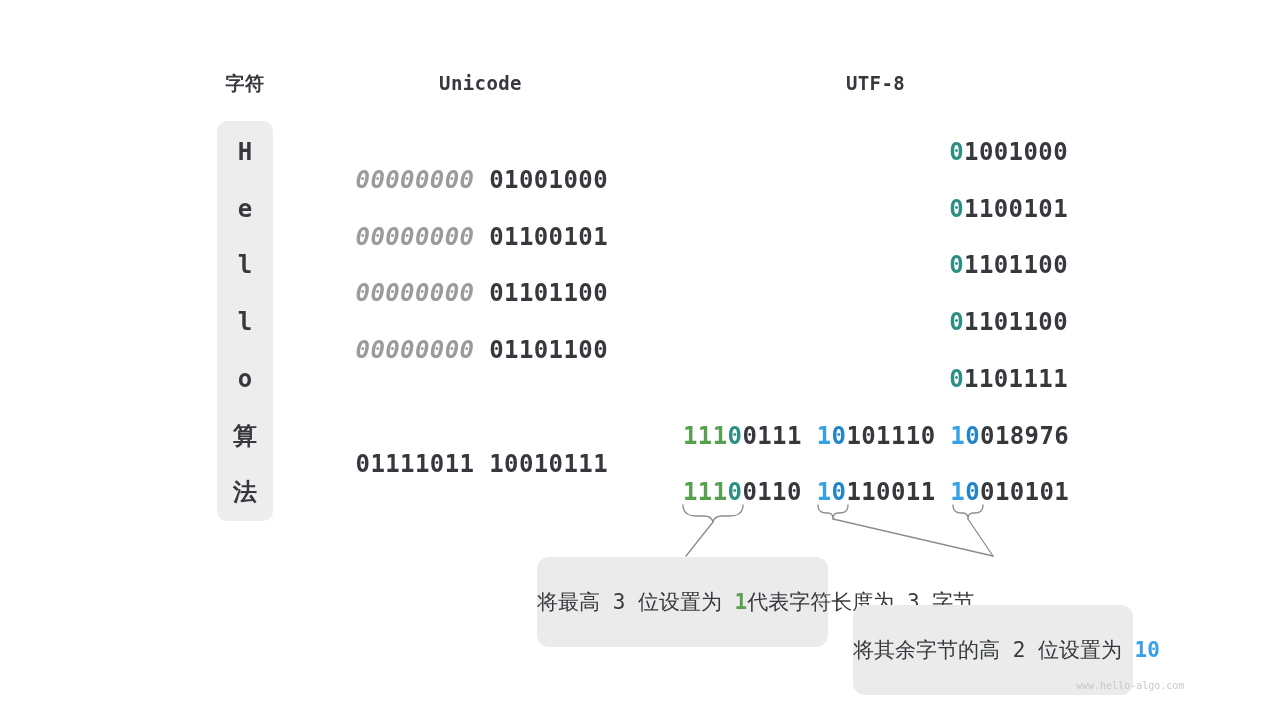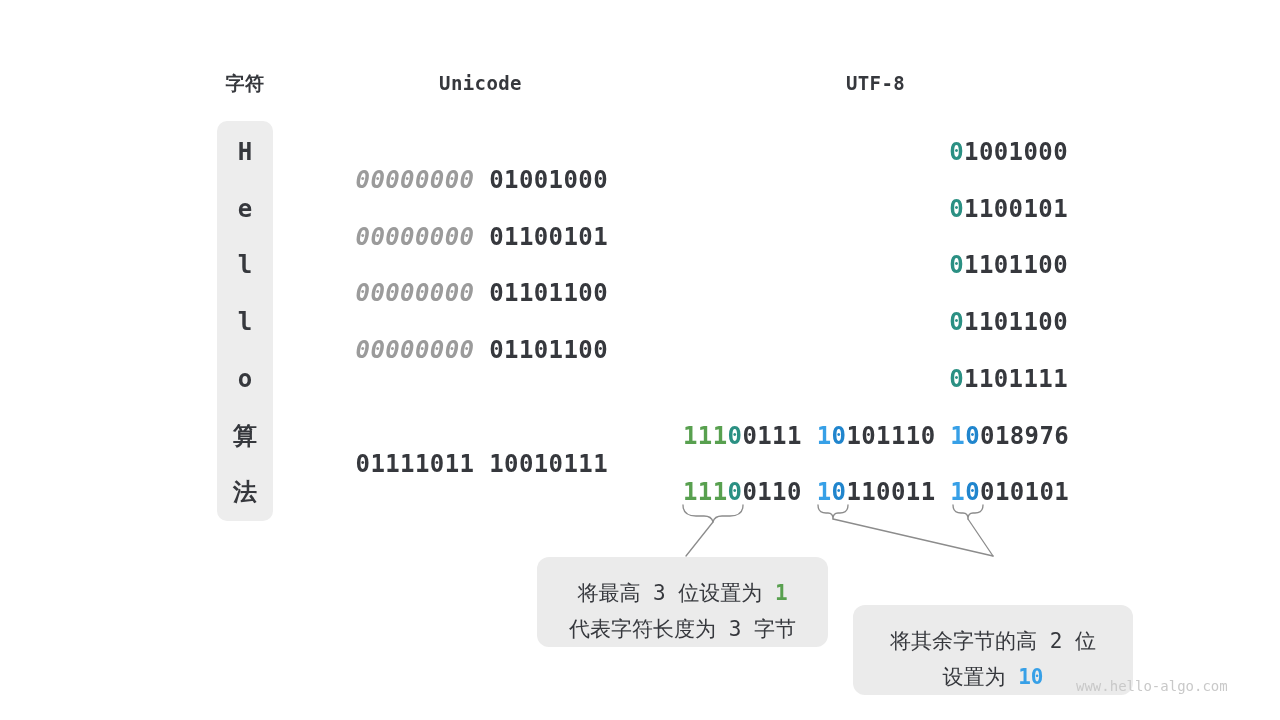--- a/index.html
+++ b/index.html
@@ -34,31 +34,31 @@
   .c-green{color:var(--c-green);}
   .c-teal{color:var(--c-teal);}
   .c-blue{color:var(--c-blue);}
   .c-blueDark{color:var(--c-blueDark);}
   
   .connectors{position:absolute;left:0;top:0;width:1280px;height:720px;pointer-events:none;}
   .connectors path{fill:none;stroke:var(--c-line);stroke-width:1.3;stroke-linecap:round;stroke-linejoin:round;}
   
   .callout{
     position:absolute;top:557px;height:90px;background:var(--c-box);border-radius:12px;
-    display:flex;flex-direction:column;justify-content:flex-end;align-items:center;
+    display:flex;flex-direction:row;justify-content:space-between;align-items:center;
     font-size:21px;font-weight:500;color:var(--c-dark);
   }
   .callout-left{left:537px;width:291px;}
   .callout-right{left:853px;width:280px;margin-top:48px;}
   .callout-line{height:36px;line-height:36px;text-align:center;white-space:pre;}
   .callout .c-green,.callout .c-blue{font-weight:700;}
   
   .watermark{
     position:absolute;left:1076px;top:677px;width:170px;height:18px;line-height:18px;
-    font-size:14px;font-weight:400;color:var(--c-watermark);text-align:left;white-space:pre;
+    font-size:10px;font-weight:400;color:var(--c-watermark);text-align:left;white-space:pre;
   }
 </style>
 </head>
 <body>
 
 <div class="canvas">
 
   <div class="hdr hdr-char">字符</div>
   <div class="hdr hdr-unicode">Unicode</div>
   <div class="hdr hdr-utf8">UTF-8</div>

